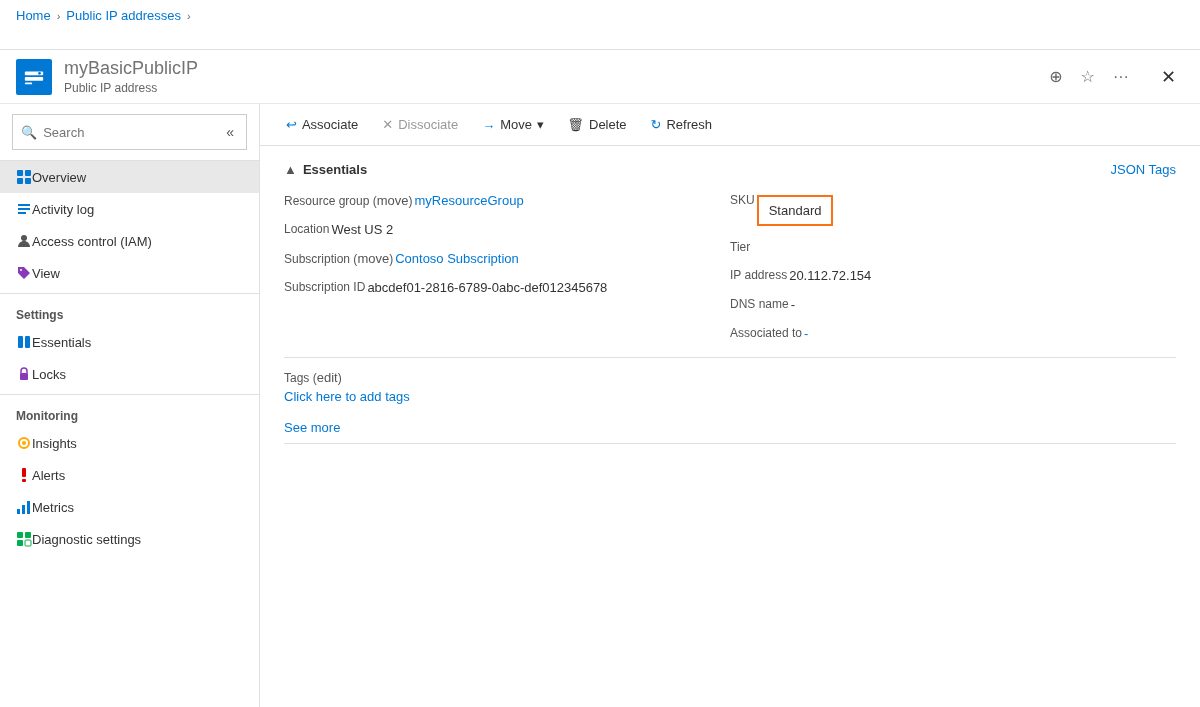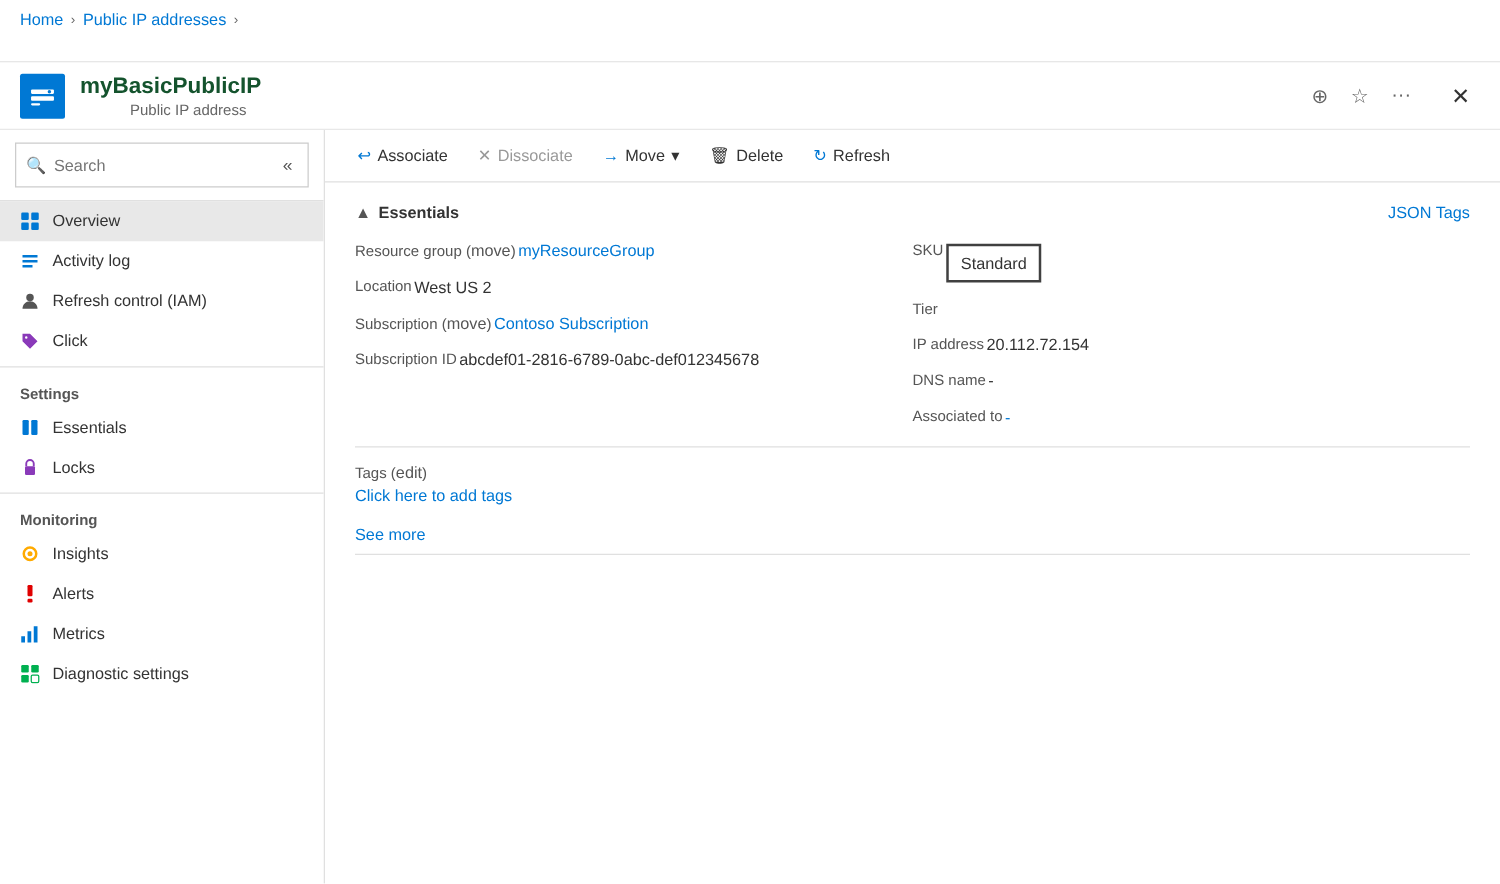--- a/index.html
+++ b/index.html
@@ -9,37 +9,37 @@
     .top-bar { display: flex; align-items: flex-start; padding: 8px 16px; border-bottom: 1px solid #e0e0e0; background: #fff; min-height: 50px; }
     .breadcrumb { display: flex; align-items: center; gap: 6px; font-size: 12px; color: #0078d4; }
     .breadcrumb span { color: #0078d4; cursor: pointer; }
     .breadcrumb .sep { color: #666; font-size: 11px; }
 
     
     .resource-header { display: flex; align-items: center; padding: 8px 16px 8px 16px; background: #fff; border-bottom: 1px solid #e8e8e8; }
     .resource-icon { width: 36px; height: 36px; background: #0078d4; display: flex; align-items: center; justify-content: center; margin-right: 12px; flex-shrink: 0; border-radius: 2px; }
     .resource-icon svg { width: 22px; height: 22px; }
     .resource-title-block { flex: 1; }
-    .resource-title-block h1 { font-size: 18px; font-weight: 700; color: #14532d; margin-bottom: 2px; }
-    .resource-title-block p { font-size: 12px; color: #666; margin-left: 40px; }
+    .resource-title-block h1 { font-size: 18px; font-weight: 400; color: #737373; margin-bottom: 2px; }
+    .resource-title-block p { font-size: 12px; color: #666; }
     .header-actions { display: flex; align-items: center; gap: 10px; }
     .header-actions .icon-btn { background: none; border: none; cursor: pointer; padding: 4px; color: #666; font-size: 16px; }
     .close-btn { margin-left: 20px; background: none; border: none; cursor: pointer; font-size: 18px; color: #333; padding: 4px 8px; }
 
     
     .main-layout { display: flex; flex: 1; overflow: hidden; }
 
     
     .sidebar { width: 260px; min-width: 260px; background: #fff; border-right: 1px solid #e0e0e0; overflow-y: auto; display: flex; flex-direction: column; }
     .sidebar-search { padding: 10px 12px; border-bottom: 1px solid #e0e0e0; }
     .sidebar-search-box { display: flex; align-items: center; border: 1px solid #ccc; padding: 5px 8px; gap: 6px; background: #fff; }
     .sidebar-search-box input { border: none; outline: none; width: 100%; font-size: 13px; }
     .collapse-btn { background: none; border: none; cursor: pointer; padding: 4px; color: #555; font-size: 14px; margin-left: auto; }
 
-    .sidebar-item { display: flex; gap: 10px; padding: 8px 16px; cursor: pointer; color: #333; text-decoration: none; }
+    .sidebar-item { display: flex; align-items: center; padding: 8px 16px; cursor: pointer; color: #333; text-decoration: none; }
     .sidebar-item.active { background: #e8e8e8; font-weight: 500; }
     .sidebar-item .item-icon { width: 16px; height: 16px; display: flex; align-items: center; justify-content: center; flex-shrink: 0; }
     .sidebar-section-label { padding: 14px 16px 4px 16px; font-size: 12px; font-weight: 600; color: #555; border-top: 1px solid #e0e0e0; margin-top: 4px; }
 
     
     .content { flex: 1; overflow-y: auto; background: #fff; }
     .toolbar { display: flex; align-items: center; gap: 4px; padding: 8px 16px; border-bottom: 1px solid #e0e0e0; background: #fff; }
     .toolbar-btn { display: flex; align-items: center; gap: 5px; background: none; border: none; cursor: pointer; padding: 5px 10px; color: #333; font-size: 13px; }
     .toolbar-btn.disabled { color: #999; cursor: default; }
 
@@ -49,21 +49,21 @@
     .essentials-header h2 { font-size: 14px; font-weight: 600; display: flex; align-items: center; gap: 6px; }
     .json-view-link { color: #0078d4; cursor: pointer; font-size: 13px; text-decoration: none; }
 
     .essentials-grid { display: grid; grid-template-columns: 1fr 1fr; gap: 0; }
     .essentials-left, .essentials-right { display: flex; flex-direction: column; gap: 14px; }
     .field-group { display: flex; flex-direction: row; gap: 2px; }
     .field-label { font-size: 12px; color: #555; }
     .field-value { font-size: 13px; color: #333; }
     .field-value a { color: #0078d4; text-decoration: none; }
 
-    .sku-box { border: 2px solid #404040; padding: 6px 10px; display: inline-block; margin-top: 2px; }
+    .sku-box { border: 2px solid #f97316; padding: 6px 10px; display: inline-block; margin-top: 2px; }
 
     .tags-section { margin-top: 16px; padding-top: 12px; border-top: 1px solid #e0e0e0; }
     .tags-label { font-size: 12px; color: #555; margin-bottom: 4px; }
     .tags-add-link { color: #0078d4; text-decoration: none; font-size: 13px; }
 
     .see-more { margin-top: 16px; }
     .see-more a { color: #0078d4; font-size: 13px; text-decoration: none; }
     .see-more-divider { border: none; border-top: 1px solid #e0e0e0; margin-top: 8px; }
 
     
@@ -145,30 +145,30 @@
       <span>Activity log</span>
     </div>
 
     <div class="sidebar-item">
       <span class="item-icon">
         <svg width="16" height="16" viewBox="0 0 16 16" fill="#555">
             <circle cx="8" cy="5" r="3"></circle>
             <path d="M2 14c0-3.314 2.686-6 6-6s6 2.686 6 6H2z"></path>
           </svg>
       </span>
-      <span>Refresh control (IAM)</span>
+      <span>Access control (IAM)</span>
     </div>
 
     <div class="sidebar-item">
       <span class="item-icon icon-tags">
         <svg width="16" height="16" viewBox="0 0 16 16" fill="#8a3ab9">
             <path d="M2 2h6l6 6-6 6-6-6V2zm3 2a1 1 0 100 2 1 1 0 000-2z"></path>
           </svg>
       </span>
-      <span>Click</span>
+      <span>View</span>
     </div>
 
     <div class="sidebar-section-label">Settings</div>
 
 
     <div class="sidebar-item">
       <span class="item-icon icon-props">
         <svg width="16" height="16" viewBox="0 0 16 16" fill="#0078d4">
             <rect x="2" y="2" width="5" height="12" rx="1"></rect>
             <rect x="9" y="2" width="5" height="12" rx="1"></rect>

